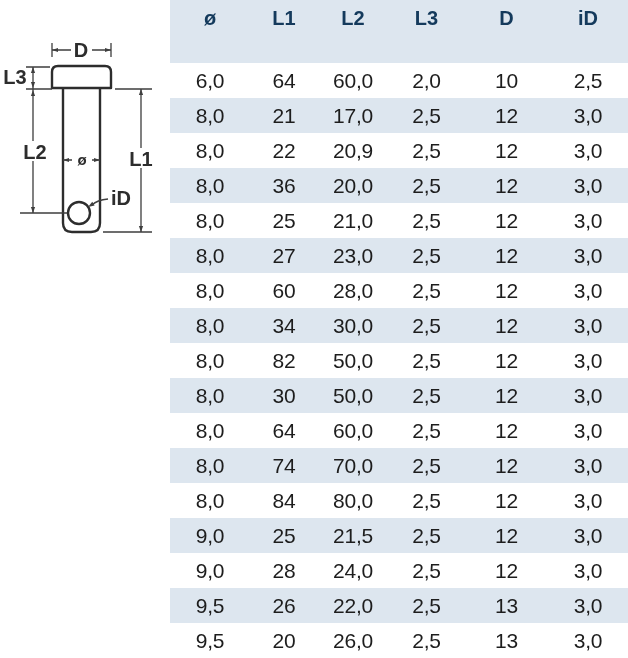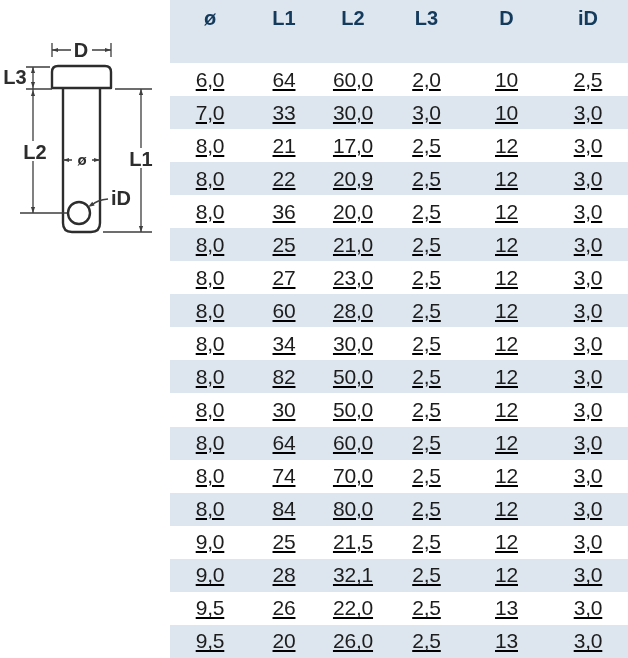--- a/index.html
+++ b/index.html
@@ -19,21 +19,21 @@
   .table-wrap{position:absolute;left:170px;top:0;width:458px;height:658px;overflow:hidden;}
   table.spec{
     width:458px;height:658px;border-collapse:collapse;table-layout:fixed;border-spacing:0;
   }
   table.spec thead tr{height:63px;}
   table.spec th{
     background:var(--stripe);color:var(--header-text);
     font-size:20px;font-weight:bold;text-align:center;vertical-align:top;
     padding:7px 0 0 0;
   }
-  table.spec tbody tr{height:33px;text-decoration:underline;}
+  table.spec tbody tr{height:33px;}
   table.spec td{
     color:var(--data-text);font-size:21px;text-align:center;vertical-align:middle;
     padding:0;letter-spacing:-0.2px;
   }
   table.spec tbody tr:nth-child(even) td{background:var(--stripe);}
   table.spec tbody tr:nth-child(odd) td{background:#fff;}
 </style>
 </head>
 <body>
 
@@ -103,28 +103,20 @@
       <tbody id="spec-tbody">
           <tr>
             <td>6,0</td>
             <td>64</td>
             <td>60,0</td>
             <td>2,0</td>
             <td>10</td>
             <td>2,5</td>
           </tr>
           <tr>
-            <td>7,0</td>
-            <td>33</td>
-            <td>30,0</td>
-            <td>3,0</td>
-            <td>10</td>
-            <td>3,0</td>
-          </tr>
-          <tr>
             <td>8,0</td>
             <td>21</td>
             <td>17,0</td>
             <td>2,5</td>
             <td>12</td>
             <td>3,0</td>
           </tr>
           <tr>
             <td>8,0</td>
             <td>22</td>
@@ -217,21 +209,21 @@
             <td>9,0</td>
             <td>25</td>
             <td>21,5</td>
             <td>2,5</td>
             <td>12</td>
             <td>3,0</td>
           </tr>
           <tr>
             <td>9,0</td>
             <td>28</td>
-            <td>32,1</td>
+            <td>24,0</td>
             <td>2,5</td>
             <td>12</td>
             <td>3,0</td>
           </tr>
           <tr>
             <td>9,5</td>
             <td>26</td>
             <td>22,0</td>
             <td>2,5</td>
             <td>13</td>

